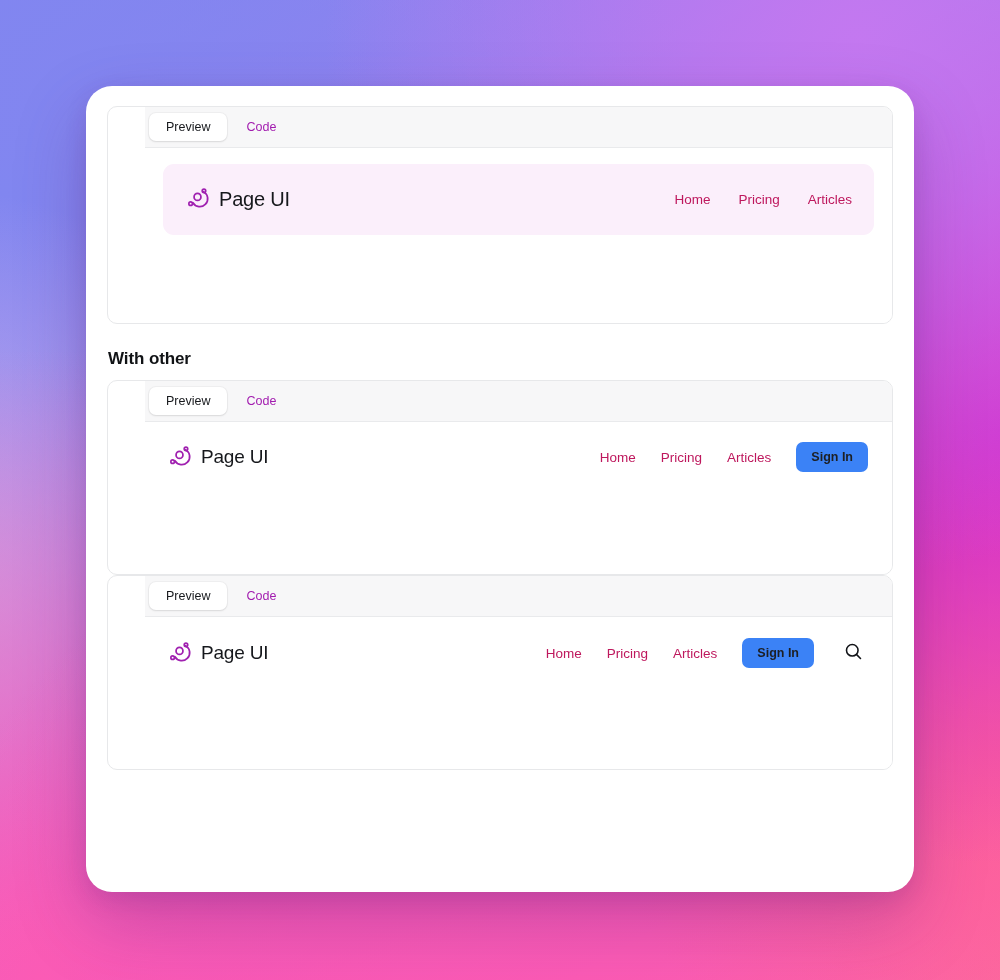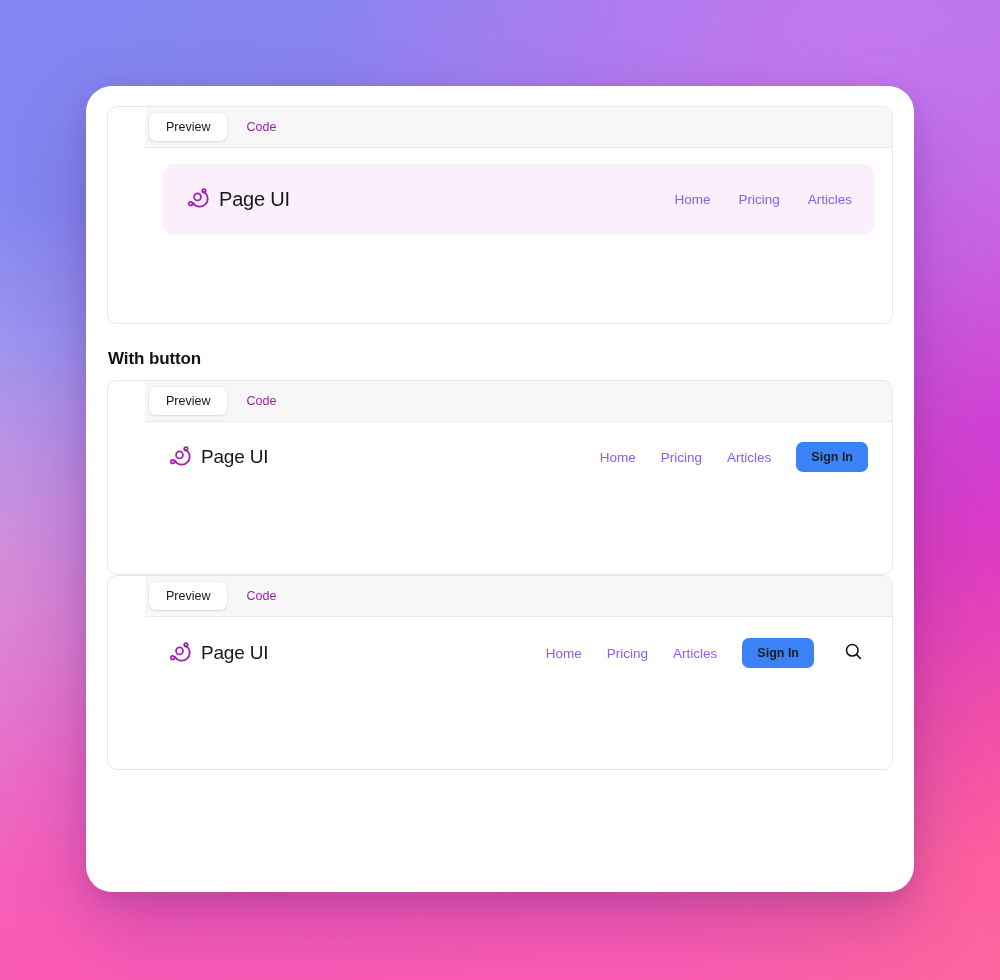--- a/index.html
+++ b/index.html
@@ -116,21 +116,21 @@
     white-space: nowrap;
   }
 
   .navlinks {
     display: flex;
     align-items: center;
   }
 
   .navlink {
     font-size: 13.5px;
-    color: #8b5cf6;
+    color: #be185d;
     text-decoration: none;
     white-space: nowrap;
     cursor: pointer;
   }
 
   .signin-btn {
     font-size: 12.5px;
     font-weight: bold;
     color: #1d1f23;
     background: #3b82f6;
@@ -200,21 +200,21 @@
         </div>
         <nav class="navlinks">
           <a class="navlink">Home</a>
           <a class="navlink">Pricing</a>
           <a class="navlink">Articles</a>
         </nav>
       </div>
     </div>
   </div>
 
-  <h2 class="section-heading">With button</h2>
+  <h2 class="section-heading">With other</h2>
 
   <div class="panel" id="panel-button">
     <div class="tabbar">
       <button class="tab active">Preview</button>
       <button class="tab">Code</button>
     </div>
     <div class="panel-body">
       <div class="navbar">
         <div class="brand">
           <span>

